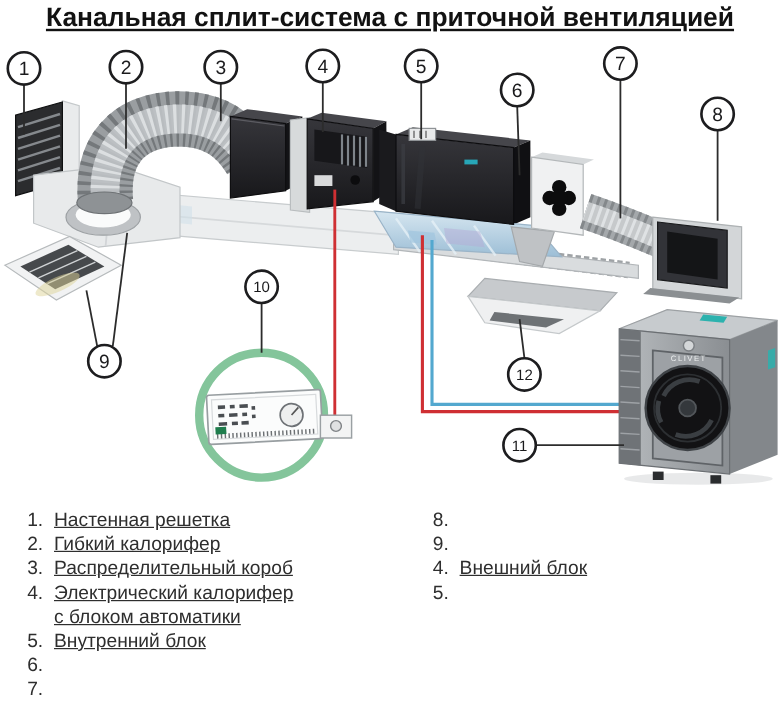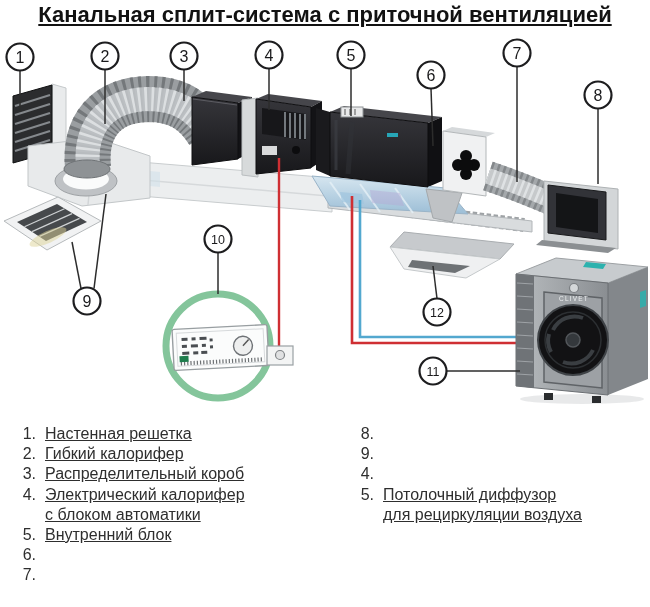--- a/index.html
+++ b/index.html
@@ -341,21 +341,20 @@
 
   <div class="legend legend-right">
     <div class="lrow">
         <span class="lnum">8.</span>
       </div>
     <div class="lrow">
         <span class="lnum">9.</span>
       </div>
     <div class="lrow">
         <span class="lnum">4.</span>
+        <span class="ltext">Внешний блок</span>
       </div>
     <div class="lrow">
         <span class="lnum">5.</span>
-        <span class="ltext">Потолочный диффузор
-для рециркуляции воздуха</span>
       </div>
   </div>
 
 </div>
 
 </body></html>

